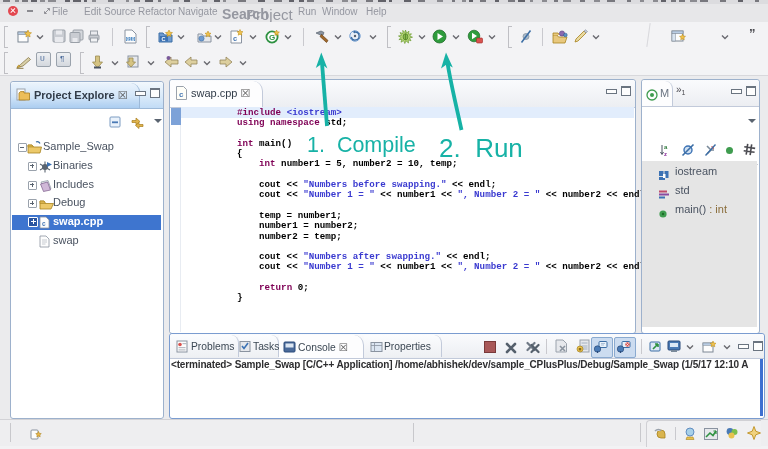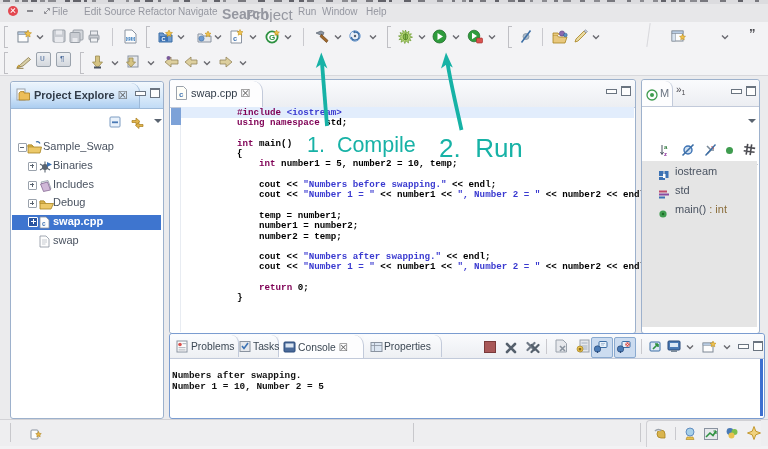--- a/index.html
+++ b/index.html
@@ -545,22 +545,21 @@
       <rect x="1" y="3" width="10" height="2.4" fill="#b9cde4" stroke="#7d8794" stroke-width="0.5"></rect>
       <path d="M11 1 L11.8 3 L14 3.3 L12.4 4.7 L12.8 6.8 L11 5.8 L9.2 6.8 L9.6 4.7 L8 3.3 L10.2 3 Z" fill="#f0c24e" stroke="#b8860b" stroke-width="0.5"></path>
     </svg>
     <svg class="abs" style="left:553px;top:10px" width="8" height="6" viewBox="0 0 8 6">
       <path d="M1 1.5 L4 4.5 L7 1.5" fill="none" stroke="#6a6a70" stroke-width="1.4"></path>
     </svg>
     <div class="minmax" style="left:568px;top:7px;">
       <div class="mm-min"></div>
       <div class="mm-max"></div>
     </div>
-  <div class="abs" style="left:2px;top:37px;font-family:'Liberation Mono',monospace;font-size:9.4px;font-weight:bold;color:#111;line-height:10.6px;white-space:pre;">Numbers after swapping.
-Number 1 = 10, Number 2 = 5</div>
+  <div class="abs" style="left:1px;top:25px;font-size:10px;font-weight:bold;color:#2e2e30;white-space:nowrap;letter-spacing:-0.15px;">&lt;terminated&gt; Sample_Swap [C/C++ Application] /home/abhishek/dev/sample_CPlusPlus/Debug/Sample_Swap (1/5/17 12:10 A</div>
   <div class="abs" style="right:1px;top:25px;width:3px;height:57px;background:#3d6fd0;"></div>
 </div>
 
 <div class="abs" style="left:0;top:419px;width:768px;height:27px;background:#eeeef0;border-top:1px solid #d2d2d6;"></div>
 <div class="abs" style="left:0;top:446px;width:768px;height:3px;background:#f2f2f4;"></div>
 <div class="abs" style="left:10px;top:423px;width:1px;height:19px;background:#c8c8cc;"></div>
 <div class="abs" style="left:413px;top:423px;width:1px;height:19px;background:#c8c8cc;"></div>
 <div class="abs" style="left:640px;top:423px;width:1px;height:19px;background:#c8c8cc;"></div>
 <div class="abs" style="left:646px;top:420px;width:114px;height:26px;background:#f0f0f2;border:1px solid #d0d0d4;border-radius:4px 0 0 0;border-right:none;border-bottom:none;"></div>
 <svg class="abs" style="left:653px;top:428px" width="14" height="11" viewBox="0 0 14 11">

